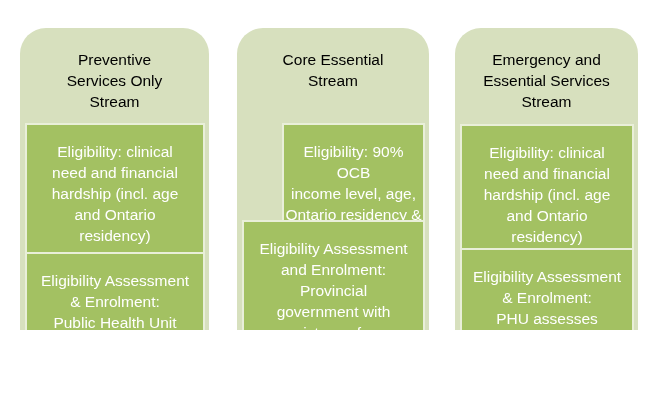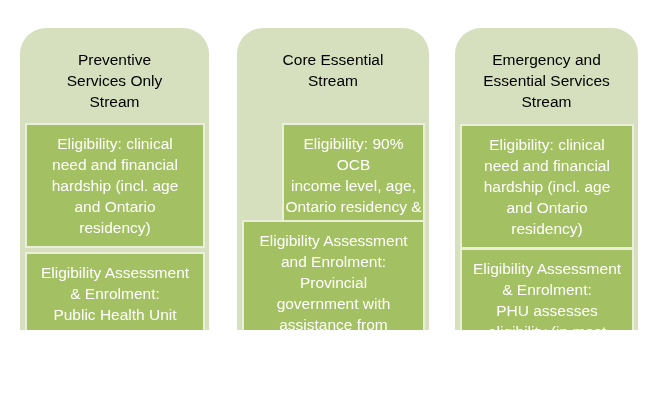--- a/index.html
+++ b/index.html
@@ -41,21 +41,21 @@
     position: absolute;
     left: 5px;
     right: 4px;
     background: #a3c162;
     border: 2px solid #e9efd9;
     box-sizing: border-box;
     color: #ffffff;
     text-align: center;
     font-size: 15.5px;
     line-height: 21px;
-    padding: 8px 1px;
+    padding: 16px 1px;
     white-space: pre-wrap;
   }
   .card-1 .box-eligibility { top: 95px; }
   .card-1 .box-enrolment   { top: 224px; }
   .card-2 .box-eligibility { top: 95px; margin-left: 40px; }
   .card-2 .box-enrolment   { top: 192px; }
   .card-3 .box-eligibility { top: 96px; }
   .card-3 .box-enrolment   { top: 220px; }
 </style>
 </head>

